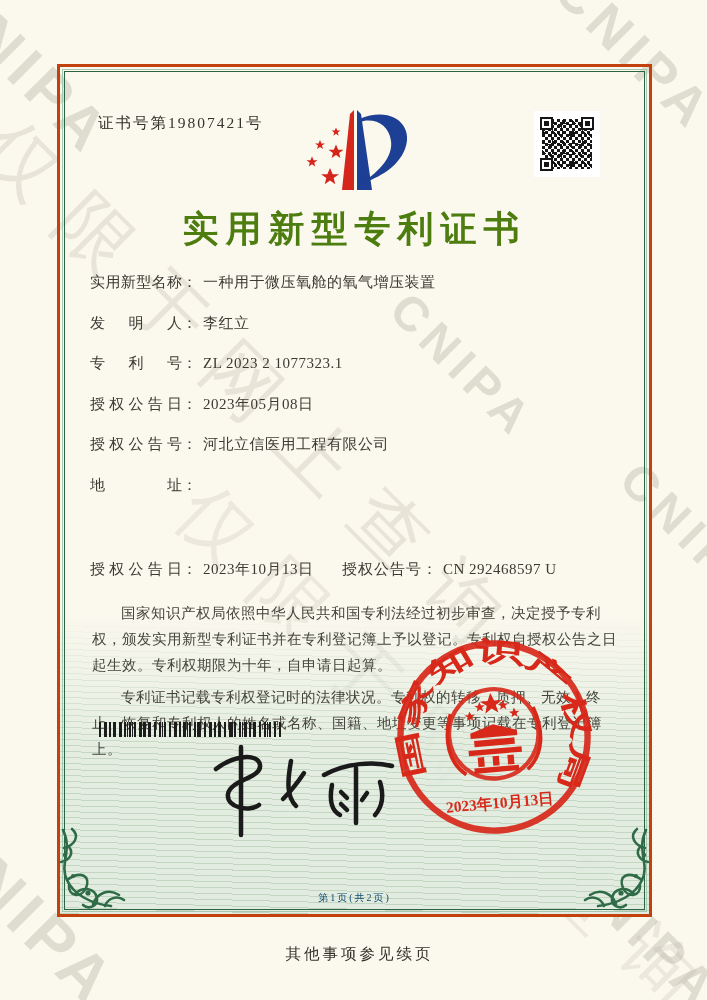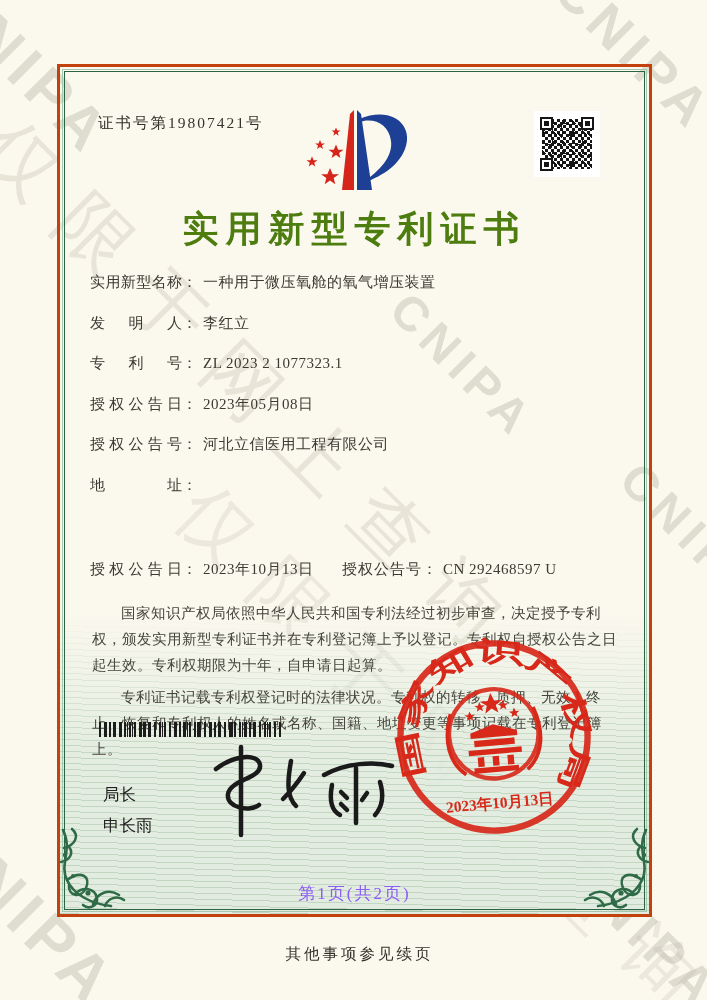--- a/index.html
+++ b/index.html
@@ -72,21 +72,21 @@
     background-image:
       repeating-linear-gradient(90deg,#1c1c1c 0 2px,transparent 2px 5px),
       repeating-linear-gradient(90deg,#1c1c1c 0 1px,transparent 1px 7px),
       repeating-linear-gradient(90deg,#1c1c1c 0 1px,transparent 1px 11px);}
   .officer{position:absolute;left:43px;top:712px;z-index:5;
     font-family:"Liberation Sans","DejaVu Sans",sans-serif;
     font-size:16.5px;line-height:31px;color:#202020;}
   .signature{position:absolute;left:128px;top:668px;width:230px;height:112px;z-index:5;}
   .seal{position:absolute;left:393px;top:636px;width:202px;height:202px;z-index:6;transform:rotate(-5deg);}
   .page-info{position:absolute;left:0;right:0;bottom:9px;text-align:center;z-index:5;
-    font-size:17px;letter-spacing:2px;color:#8b5cf6;}
+    font-size:10px;letter-spacing:2px;color:#0c4a6e;}
   .continuation{position:absolute;left:0;right:16px;top:944px;text-align:center;z-index:5;
     font-size:15.5px;letter-spacing:3px;color:#33312a;margin-left:28px;}
 </style>
 </head>
 <body>
 
 <div class="page">
 
   <div class="wm wm-phrase wm1">仅限于网上查询</div>
   <div class="wm wm-phrase wm2">仅限于网上查询</div>
@@ -207,24 +207,20 @@
       </div>
     </div>
 
     <div class="paragraphs">
       <p>国家知识产权局依照中华人民共和国专利法经过初步审查，决定授予专利权，颁发实用新型专利证书并在专利登记簿上予以登记。专利权自授权公告之日起生效。专利权期限为十年，自申请日起算。</p>
       <p>专利证书记载专利权登记时的法律状况。专利权的转移、质押、无效、终止、恢复和专利权人的姓名或名称、国籍、地址变更等事项记载在专利登记簿上。</p>
     </div>
 
     <div class="barcode"></div>
 
-    <div class="officer">
-      <div>局长</div>
-      <div>申长雨</div>
-    </div>
 
     <svg class="signature" viewBox="0 0 230 112">
       <g fill="none" stroke="#1a1a1a" stroke-width="4.5" stroke-linecap="round" stroke-linejoin="round">
         <path d="M28,34 C46,20 70,18 72,30 C74,43 42,45 40,59 C38,73 62,77 71,70"></path>
         <path d="M53,12 L53,100"></path>
         <path d="M103,26 C99,48 99,62 108,71"></path>
         <path d="M116,38 C108,50 102,57 95,64"></path>
         <path d="M136,40 C158,28 186,26 204,31"></path>
         <path d="M168,33 L168,88"></path>
         <path d="M144,50 C141,66 144,76 152,80"></path>

